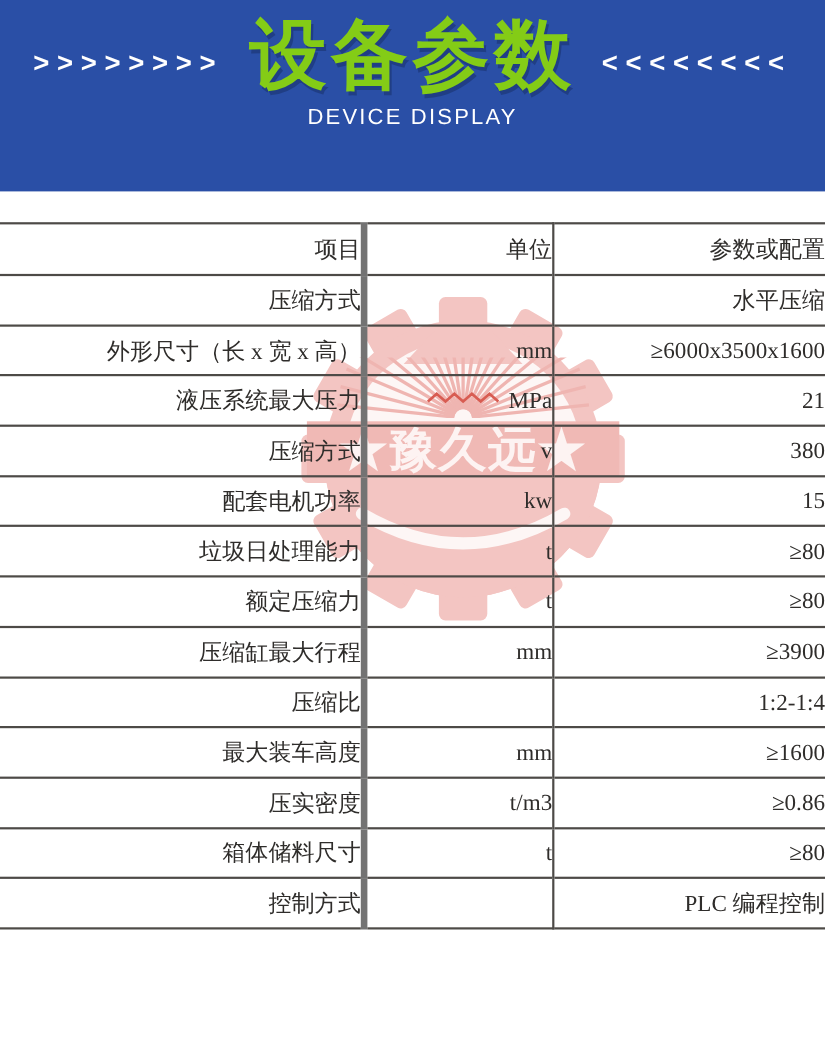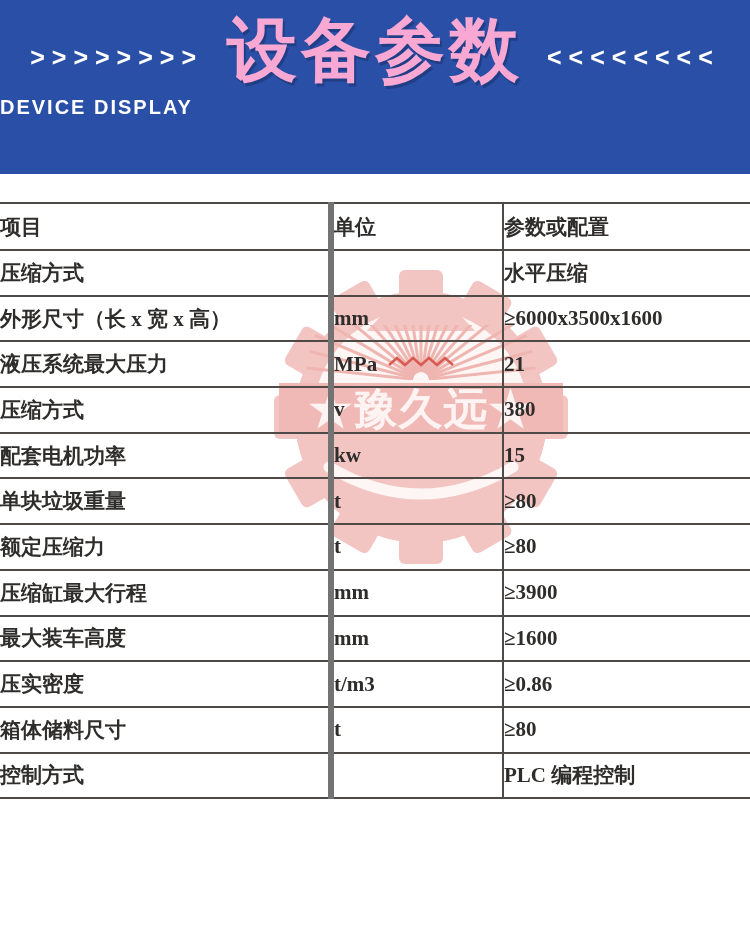--- a/index.html
+++ b/index.html
@@ -38,29 +38,30 @@
     color: #ffffff;
     letter-spacing: 7px;
     margin-top: 14px;
     white-space: nowrap;
   }
   .title {
     font-family: "Liberation Sans", "DejaVu Sans", sans-serif;
     font-weight: 900;
     font-size: 70px;
     line-height: 1.1;
-    color: #f9a8d4;
+    color: #84cc16;
     letter-spacing: 4px;
     white-space: nowrap;
     text-shadow: 2px 3px 0 rgba(20, 42, 94, 0.45);
   }
   .subtitle {
+    text-align: center;
     color: #ffffff;
     font-family: "Liberation Sans", "DejaVu Sans", sans-serif;
-    font-weight: 700;
+    font-weight: 400;
     font-size: 20px;
     letter-spacing: 2px;
     margin-top: 7px;
   }
 
   
   .watermark {
     position: absolute;
     left: 271px;
     top: 267px;
@@ -73,23 +74,23 @@
     top: 202px;
     left: 0;
     width: 750px;
     z-index: 2;
     border-collapse: collapse;
     table-layout: fixed;
     color: #2f2d2b;
   }
   .spec-table th, .spec-table td {
     padding: 0;
-    text-align: left;
+    text-align: right;
     vertical-align: middle;
-    font-weight: bold;
+    font-weight: normal;
     font-size: 21px;
     border-top: 2px solid #4d4a47;
     background: transparent;
     white-space: nowrap;
     overflow: hidden;
   }
   .spec-table thead th { height: 45px; }
   .spec-table tbody td { height: 43.7px; }
   .spec-table tbody tr:last-child th,
   .spec-table tbody tr:last-child td { border-bottom: 2px solid #4d4a47; }
@@ -199,35 +200,40 @@
         <td class="col-item">压缩方式</td>
         <td class="col-unit">v</td>
         <td class="col-value">380</td>
       </tr>
       <tr>
         <td class="col-item">配套电机功率</td>
         <td class="col-unit">kw</td>
         <td class="col-value">15</td>
       </tr>
       <tr>
-        <td class="col-item">单块垃圾重量</td>
+        <td class="col-item">垃圾日处理能力</td>
         <td class="col-unit">t</td>
         <td class="col-value">≥80</td>
       </tr>
       <tr>
         <td class="col-item">额定压缩力</td>
         <td class="col-unit">t</td>
         <td class="col-value">≥80</td>
       </tr>
       <tr>
         <td class="col-item">压缩缸最大行程</td>
         <td class="col-unit">mm</td>
         <td class="col-value">≥3900</td>
       </tr>
       <tr>
+        <td class="col-item">压缩比</td>
+        <td class="col-unit"></td>
+        <td class="col-value">1:2-1:4</td>
+      </tr>
+      <tr>
         <td class="col-item">最大装车高度</td>
         <td class="col-unit">mm</td>
         <td class="col-value">≥1600</td>
       </tr>
       <tr>
         <td class="col-item">压实密度</td>
         <td class="col-unit">t/m3</td>
         <td class="col-value">≥0.86</td>
       </tr>
       <tr>

